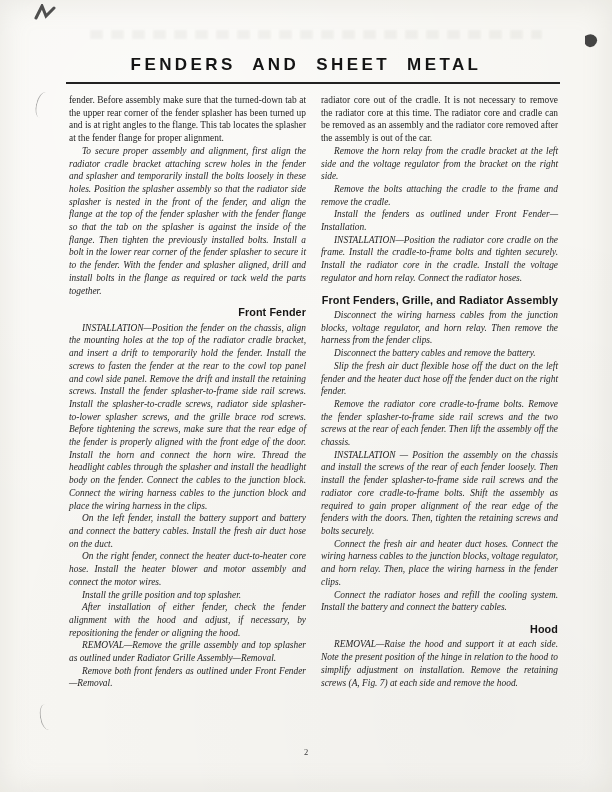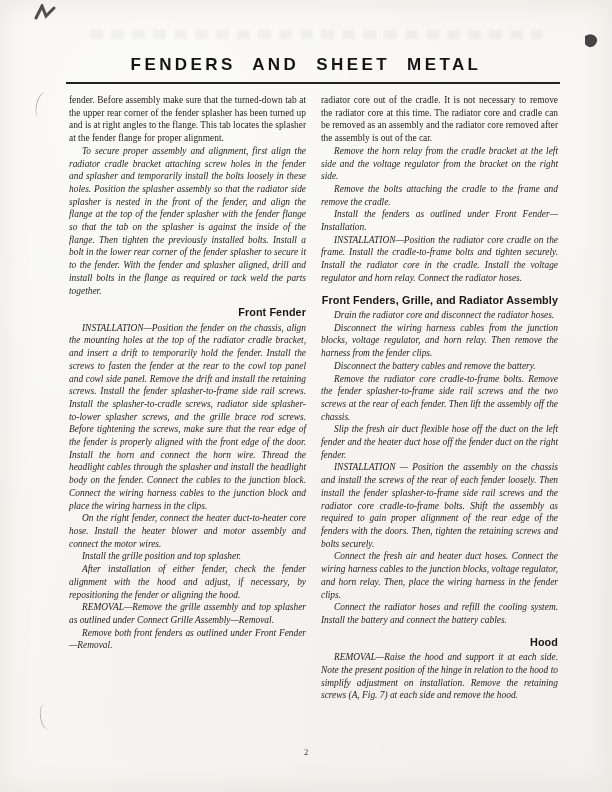--- a/index.html
+++ b/index.html
@@ -119,38 +119,38 @@
   <div class="masthead">
     <span class="masthead-title">FENDERS AND SHEET METAL</span>
   </div>
   <div class="masthead-rule"></div>
 
   <div class="col col-left">
       <p class="body-para">fender. Before assembly make sure that the turned-down tab at the upper rear corner of the fender splasher has been turned up and is at right angles to the flange. This tab locates the splasher at the fender flange for proper alignment.</p>
       <p class="body-para indent">To secure proper assembly and alignment, first align the radiator cradle bracket attaching screw holes in the fender and splasher and temporarily install the bolts loosely in these holes. Position the splasher assembly so that the radiator side splasher is nested in the front of the fender, and align the flange at the top of the fender splasher with the fender flange so that the tab on the splasher is against the inside of the flange. Then tighten the previously installed bolts. Install a bolt in the lower rear corner of the fender splasher to secure it to the fender. With the fender and splasher aligned, drill and install bolts in the flange as required or tack weld the parts together.</p>
       <h3 class="sec-heading">Front Fender</h3>
       <p class="body-para indent">INSTALLATION—Position the fender on the chassis, align the mounting holes at the top of the radiator cradle bracket, and insert a drift to temporarily hold the fender. Install the screws to fasten the fender at the rear to the cowl top panel and cowl side panel. Remove the drift and install the retaining screws. Install the fender splasher-to-frame side rail screws. Install the splasher-to-cradle screws, radiator side splasher-to-lower splasher screws, and the grille brace rod screws. Before tightening the screws, make sure that the rear edge of the fender is properly aligned with the front edge of the door. Install the horn and connect the horn wire. Thread the headlight cables through the splasher and install the headlight body on the fender. Connect the cables to the junction block. Connect the wiring harness cables to the junction block and place the wiring harness in the clips.</p>
+      <p class="body-para indent">On the left fender, install the battery support and battery and connect the battery cables. Install the fresh air duct hose on the duct.</p>
       <p class="body-para indent">On the right fender, connect the heater duct-to-heater core hose. Install the heater blower and motor assembly and connect the motor wires.</p>
       <p class="body-para indent">Install the grille position and top splasher.</p>
       <p class="body-para indent">After installation of either fender, check the fender alignment with the hood and adjust, if necessary, by repositioning the fender or aligning the hood.</p>
-      <p class="body-para indent">REMOVAL—Remove the grille assembly and top splasher as outlined under Connect Grille Assembly—Removal.</p>
+      <p class="body-para indent">REMOVAL—Remove the grille assembly and top splasher as outlined under Radiator Grille Assembly—Removal.</p>
       <p class="body-para indent">Remove both front fenders as outlined under Front Fender—Removal.</p>
     </div>
   <div class="col col-right">
       <p class="body-para">radiator core out of the cradle. It is not necessary to remove the radiator core at this time. The radiator core and cradle can be removed as an assembly and the radiator core removed after the assembly is out of the car.</p>
       <p class="body-para indent">Remove the horn relay from the cradle bracket at the left side and the voltage regulator from the bracket on the right side.</p>
       <p class="body-para indent">Remove the bolts attaching the cradle to the frame and remove the cradle.</p>
       <p class="body-para indent">Install the fenders as outlined under Front Fender—Installation.</p>
       <p class="body-para indent">INSTALLATION—Position the radiator core cradle on the frame. Install the cradle-to-frame bolts and tighten securely. Install the radiator core in the cradle. Install the voltage regulator and horn relay. Connect the radiator hoses.</p>
       <h3 class="sec-heading">Front Fenders, Grille, and Radiator Assembly</h3>
-      <p class="body-para indent">Drain the radiator core and disconnect the radiator hoses.</p>
       <p class="body-para indent">Disconnect the wiring harness cables from the junction blocks, voltage regulator, and horn relay. Then remove the harness from the fender clips.</p>
       <p class="body-para indent">Disconnect the battery cables and remove the battery.</p>
+      <p class="body-para indent">Slip the fresh air duct flexible hose off the duct on the left fender and the heater duct hose off the fender duct on the right fender.</p>
       <p class="body-para indent">Remove the radiator core cradle-to-frame bolts. Remove the fender splasher-to-frame side rail screws and the two screws at the rear of each fender. Then lift the assembly off the chassis.</p>
-      <p class="body-para indent">Slip the fresh air duct flexible hose off the duct on the left fender and the heater duct hose off the fender duct on the right fender.</p>
       <p class="body-para indent">INSTALLATION — Position the assembly on the chassis and install the screws of the rear of each fender loosely. Then install the fender splasher-to-frame side rail screws and the radiator core cradle-to-frame bolts. Shift the assembly as required to gain proper alignment of the rear edge of the fenders with the doors. Then, tighten the retaining screws and bolts securely.</p>
       <p class="body-para indent">Connect the fresh air and heater duct hoses. Connect the wiring harness cables to the junction blocks, voltage regulator, and horn relay. Then, place the wiring harness in the fender clips.</p>
       <p class="body-para indent">Connect the radiator hoses and refill the cooling system. Install the battery and connect the battery cables.</p>
       <h3 class="sec-heading">Hood</h3>
       <p class="body-para indent">REMOVAL—Raise the hood and support it at each side. Note the present position of the hinge in relation to the hood to simplify adjustment on installation. Remove the retaining screws (A, Fig. 7) at each side and remove the hood.</p>
     </div>
 
   <div class="page-number">2</div>
 
 </div>

